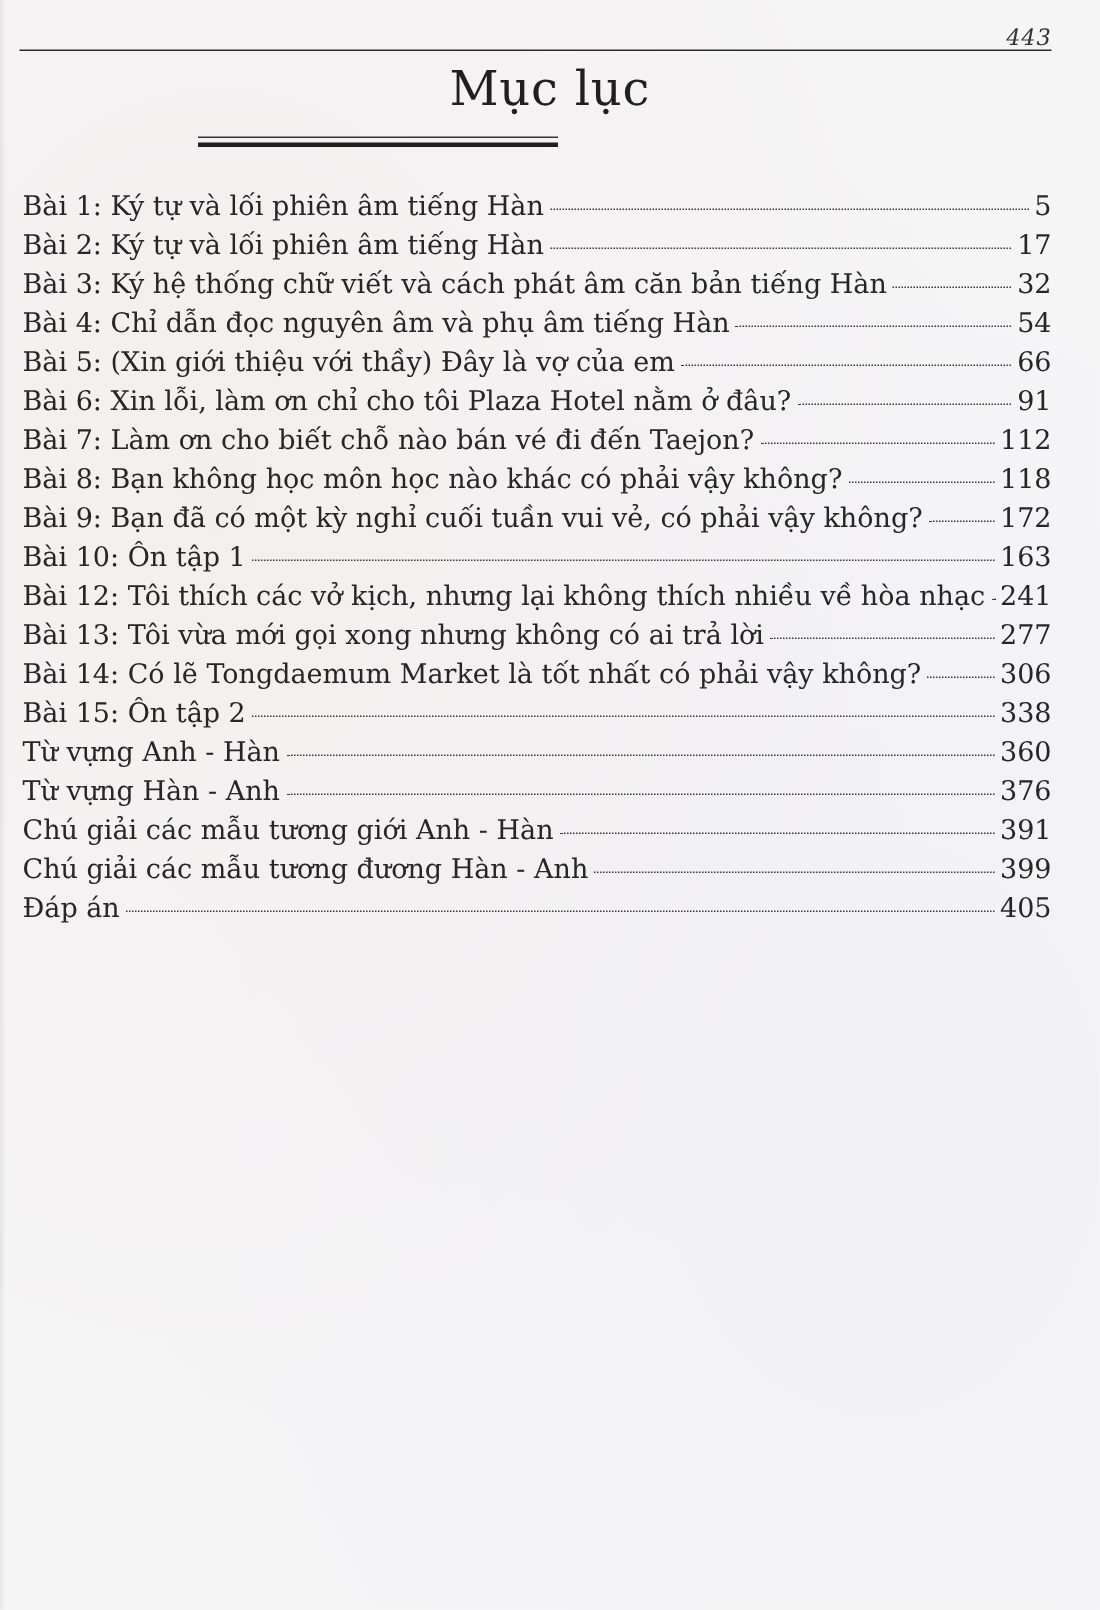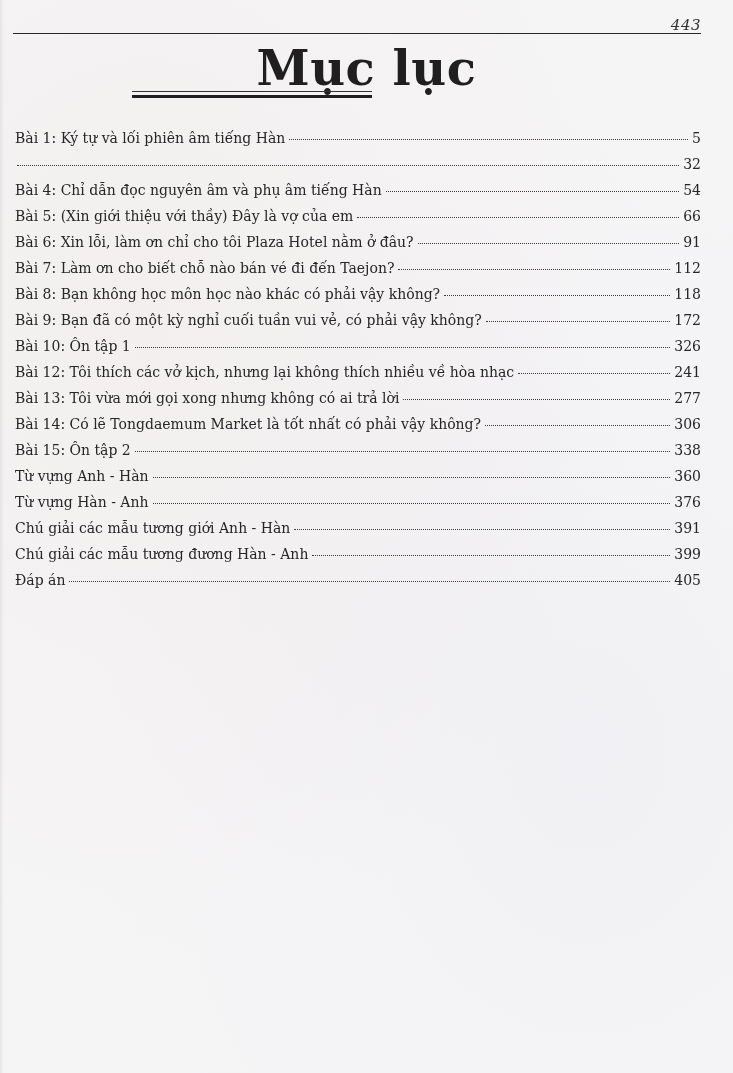--- a/index.html
+++ b/index.html
@@ -27,39 +27,39 @@
     letter-spacing:0.5px;
   }
   .header-rule {
     position:absolute; left:13px; top:33px; width:688px; height:0;
     border-top:1.6px solid #2a2a2a;
   }
   .title {
     position:absolute; left:0; width:733px; top:40px;
     text-align:center;
     font-family:"DejaVu Serif","Liberation Serif",serif;
-    font-weight:bold; font-size:48px; color:#1f1f1f;
+    font-weight:normal; font-size:32px; color:#1f1f1f;
     letter-spacing:0.5px;
   }
   .title-rule-thin {
     position:absolute; left:132px; top:91px; width:240px; height:0;
     border-top:1px solid #333;
   }
   .title-rule-thick {
     position:absolute; left:132px; top:95px; width:240px; height:3px;
     background:#1f1f1f;
   }
   .toc {
     position:absolute; left:15px; top:125px; width:686px;
     list-style:none; margin:0; padding:0;
   }
   .toc-row {
     display:flex; align-items:baseline;
     height:26px; line-height:26px;
-    font-size:14px; color:#262626;
+    font-size:18px; color:#262626;
     white-space:nowrap;
   }
   .toc-title { flex:0 0 auto; padding-right:2px; }
   .toc-leader {
     flex:1 1 auto; overflow:hidden;
     border-bottom:1.5px dotted #3a3a3a;
     margin:0 2px; height:0; position:relative; top:-3px;
   }
   .toc-page { flex:0 0 auto; text-align:right; padding-left:2px; }
 </style>
@@ -76,20 +76,26 @@
   <div class="title-rule-thin"></div>
   <div class="title-rule-thick"></div>
 
   <ul class="toc">
     <li class="toc-row">
         <span class="toc-title">Bài 1: Ký tự và lối phiên âm tiếng Hàn</span>
         <span class="toc-leader"></span>
         <span class="toc-page">5</span>
       </li>
     <li class="toc-row">
+        <span class="toc-title">Bài 2: Ký tự và lối phiên âm tiếng Hàn</span>
+        <span class="toc-leader"></span>
+        <span class="toc-page">17</span>
+      </li>
+    <li class="toc-row">
+        <span class="toc-title">Bài 3: Ký hệ thống chữ viết và cách phát âm căn bản tiếng Hàn</span>
         <span class="toc-leader"></span>
         <span class="toc-page">32</span>
       </li>
     <li class="toc-row">
         <span class="toc-title">Bài 4: Chỉ dẫn đọc nguyên âm và phụ âm tiếng Hàn</span>
         <span class="toc-leader"></span>
         <span class="toc-page">54</span>
       </li>
     <li class="toc-row">
         <span class="toc-title">Bài 5: (Xin giới thiệu với thầy) Đây là vợ của em</span>
@@ -112,21 +118,21 @@
         <span class="toc-page">118</span>
       </li>
     <li class="toc-row">
         <span class="toc-title">Bài 9: Bạn đã có một kỳ nghỉ cuối tuần vui vẻ, có phải vậy không?</span>
         <span class="toc-leader"></span>
         <span class="toc-page">172</span>
       </li>
     <li class="toc-row">
         <span class="toc-title">Bài 10: Ôn tập 1</span>
         <span class="toc-leader"></span>
-        <span class="toc-page">326</span>
+        <span class="toc-page">163</span>
       </li>
     <li class="toc-row">
         <span class="toc-title">Bài 12: Tôi thích các vở kịch, nhưng lại không thích nhiều về hòa nhạc</span>
         <span class="toc-leader"></span>
         <span class="toc-page">241</span>
       </li>
     <li class="toc-row">
         <span class="toc-title">Bài 13: Tôi vừa mới gọi xong nhưng không có ai trả lời</span>
         <span class="toc-leader"></span>
         <span class="toc-page">277</span>

